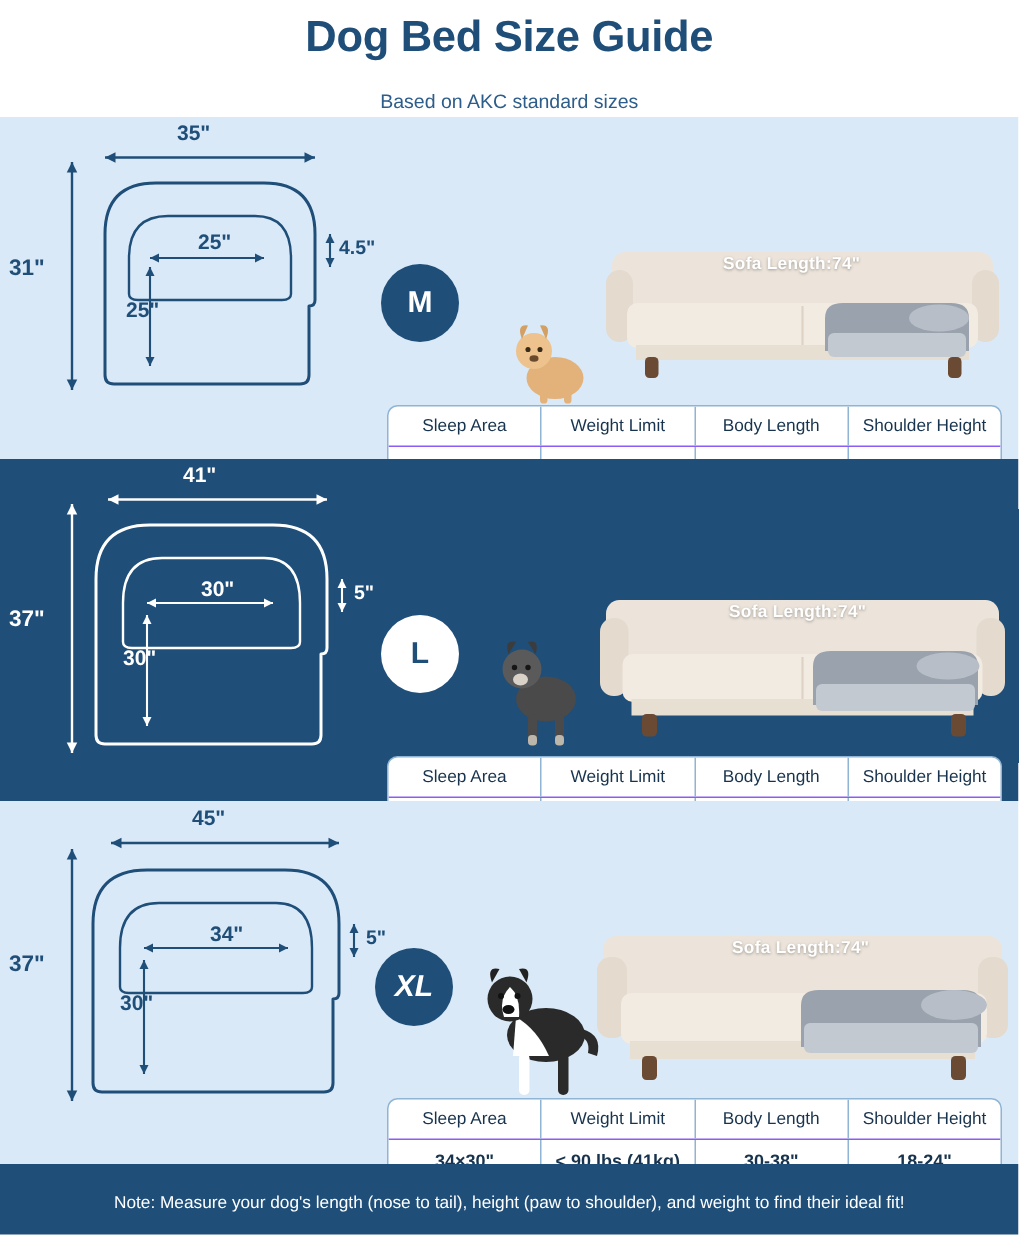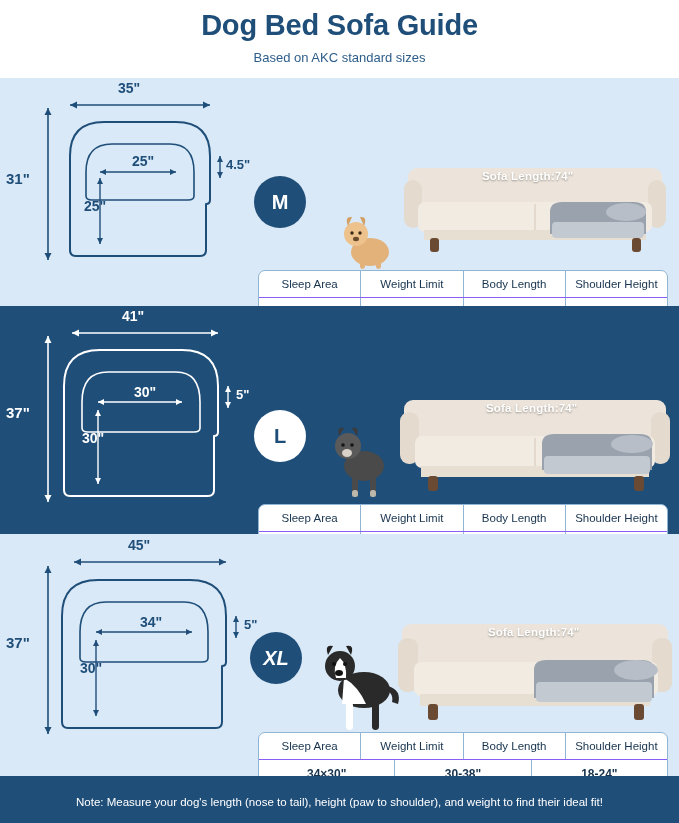--- a/index.html
+++ b/index.html
@@ -25,21 +25,21 @@
   }
   .header h1 {
     margin: 0;
     font-size: 29px;
     line-height: 42px;
     font-weight: bold;
     color: #1f4e79;
     letter-spacing: -0.2px;
   }
   .header .subtitle {
-    margin-top: 4px;
+    margin-top: 14px;
     font-size: 13px;
     color: #2d5d8a;
   }
 
   
   .row {
     position: relative;
     height: 228px;
     width: 679px;
     overflow: hidden;
@@ -119,21 +119,21 @@
 
   
   .dog { position: absolute; }
 </style>
 </head>
 <body>
 
 <div class="page">
 
   <div class="header">
-    <h1>Dog Bed Sofa Guide</h1>
+    <h1>Dog Bed Size Guide</h1>
     <div class="subtitle">Based on AKC standard sizes</div>
   </div>
 
   <div class="row light">
 
     <div class="diagram">
       <svg class="bed-svg" width="258" height="228" viewBox="0 0 258 228">
 
         <line x1="70" y1="27" x2="210" y2="27" stroke="#1f4e79" stroke-width="1.6"></line>
         <polygon points="70,27 77,23.5 77,30.5" fill="#1f4e79"></polygon>
@@ -369,20 +369,21 @@
 
     <div class="spec" style="left:258px;top:198px;width:410px;height:62px;">
       <div class="trow head">
         <div class="cell">Sleep Area</div>
         <div class="cell">Weight Limit</div>
         <div class="cell">Body Length</div>
         <div class="cell">Shoulder Height</div>
       </div>
       <div class="trow body">
         <div class="cell">34×30"</div>
+        <div class="cell">&lt; 90 lbs (41kg)</div>
         <div class="cell">30-38"</div>
         <div class="cell">18-24"</div>
       </div>
     </div>
   </div>
 
   <div class="footer">
     <span>Note: Measure your dog's length (nose to tail), height (paw to shoulder), and weight to find their ideal fit!</span>
   </div>
 

